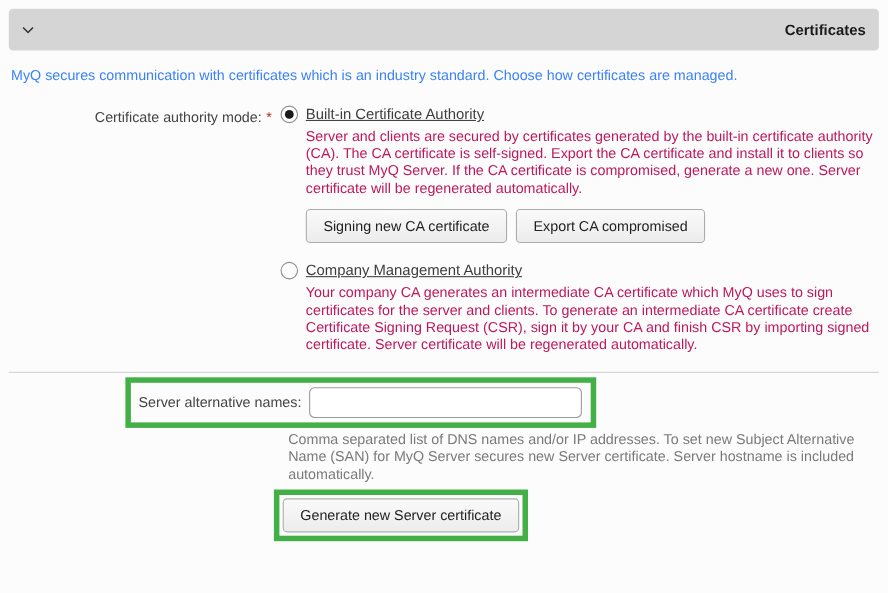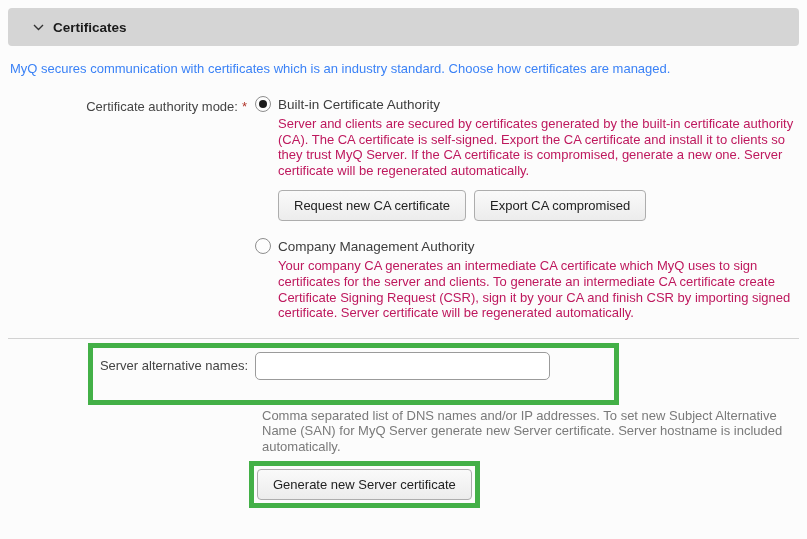--- a/index.html
+++ b/index.html
@@ -13,22 +13,23 @@
   }
   .page { position: relative; padding: 8px; width: 807px; height: 539px; }
 
   
   .section-header {
     background: #d5d5d5;
     border-radius: 4px;
     height: 38px;
     display: flex;
     align-items: center;
-    padding: 0 25px;
+    padding: 0 12px;
     cursor: pointer;
+    justify-content: space-between;
   }
   .chevron { display: inline-flex; margin-right: 9px; }
   .section-title { font-weight: bold; font-size: 13.5px; color: #1a1a1a; }
 
   .section-desc {
     margin: 15px 0 0 2px;
     color: #3b82f6;
     font-size: 13px;
   }
 
@@ -43,21 +44,21 @@
     font-size: 13px;
     padding-top: 3px;
     flex: none;
   }
   .required { color: #b03429; margin-left: 4px; }
   .control-col { margin-left: 8px; flex: 1; }
 
   
   .radio-option { margin-bottom: 17px; }
   .radio-option:last-child { margin-bottom: 0; }
-  .radio-line { display: flex; align-items: flex-end; cursor: pointer; }
+  .radio-line { display: flex; align-items: flex-start; cursor: pointer; text-decoration: underline; }
   .radio {
     width: 16px; height: 16px;
     border: 1px solid #8e8e8e;
     border-radius: 50%;
     background: #fdfdfd;
     display: inline-flex;
     align-items: center;
     justify-content: center;
     flex: none;
   }
@@ -92,25 +93,25 @@
   .divider {
     border: none;
     border-top: 1px solid #d2d2d2;
     margin: 17px 0 0 0;
   }
 
   
   .san-area { margin-top: 4px; }
   .green-box { border: 5px solid #43b047; }
   .san-box {
-    margin-left: 80px;
-    width: 531px;
+    margin-left: 106px;
+    width: 428px;
     display: flex;
     align-items: center;
-    padding: 4px 8px 20px 0;
+    padding: 4px 8px 4px 0;
   }
   .san-label {
     width: 155px;
     text-align: right;
     color: #444;
     flex: none;
   }
   .san-input {
     margin-left: 7px;
     width: 295px;
@@ -159,21 +160,21 @@
       </div>
       <div class="control-col">
 
         <div class="radio-option">
           <div class="radio-line">
             <span class="radio selected"></span>
             <span class="radio-label">Built-in Certificate Authority</span>
           </div>
           <div class="option-desc">Server and clients are secured by certificates generated by the built-in certificate authority (CA). The CA certificate is self-signed. Export the CA certificate and install it to clients so they trust MyQ Server. If the CA certificate is compromised, generate a new one. Server certificate will be regenerated automatically.</div>
           <div class="btn-row">
-            <button class="btn">Request new CA certificate</button>
+            <button class="btn">Signing new CA certificate</button>
             <button class="btn">Export CA compromised</button>
           </div>
         </div>
 
         <div class="radio-option">
           <div class="radio-line">
             <span class="radio"></span>
             <span class="radio-label">Company Management Authority</span>
           </div>
           <div class="option-desc">Your company CA generates an intermediate CA certificate which MyQ uses to sign certificates for the server and clients. To generate an intermediate CA certificate create Certificate Signing Request (CSR), sign it by your CA and finish CSR by importing signed certificate. Server certificate will be regenerated automatically.</div>
@@ -183,20 +184,20 @@
       </div>
     </div>
 
     <hr class="divider">
 
     <div class="san-area">
       <div class="green-box san-box">
         <label class="san-label">Server alternative names:</label>
         <input class="san-input" type="text" value="" style="">
       </div>
-      <div class="san-help">Comma separated list of DNS names and/or IP addresses. To set new Subject Alternative Name (SAN) for MyQ Server generate new Server certificate. Server hostname is included automatically.</div>
+      <div class="san-help">Comma separated list of DNS names and/or IP addresses. To set new Subject Alternative Name (SAN) for MyQ Server secures new Server certificate. Server hostname is included automatically.</div>
       <div class="green-box gen-server-box">
         <button class="btn">Generate new Server certificate</button>
       </div>
     </div>
   </div>
 
 </div>
 
 </body></html>

